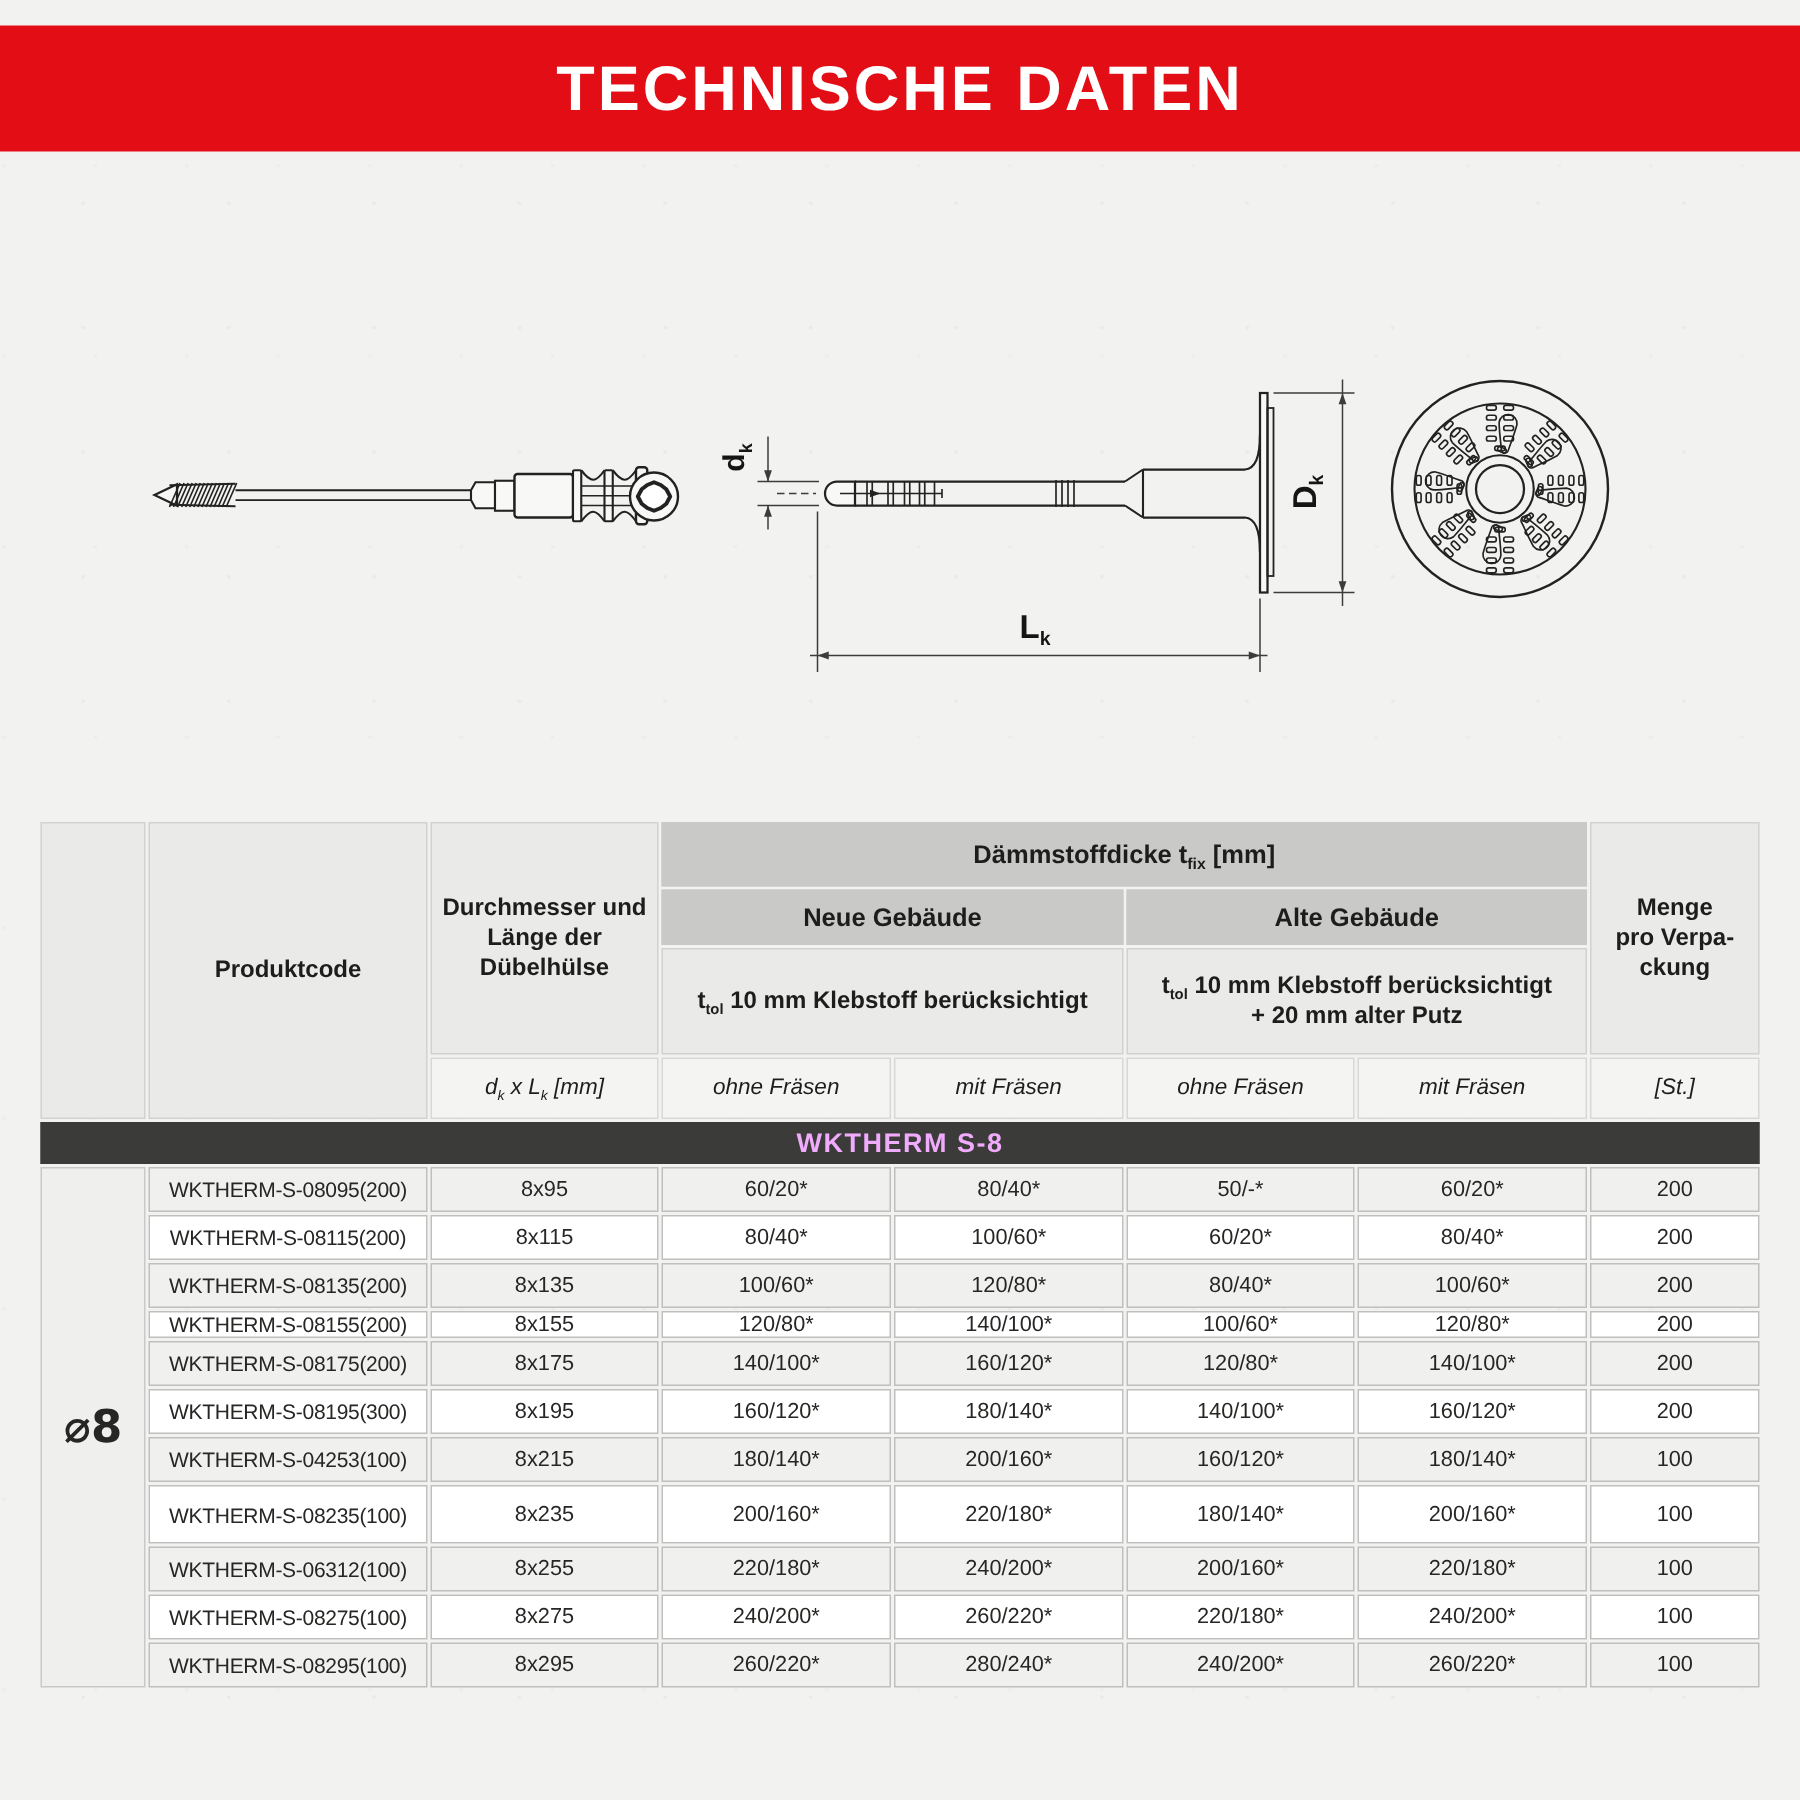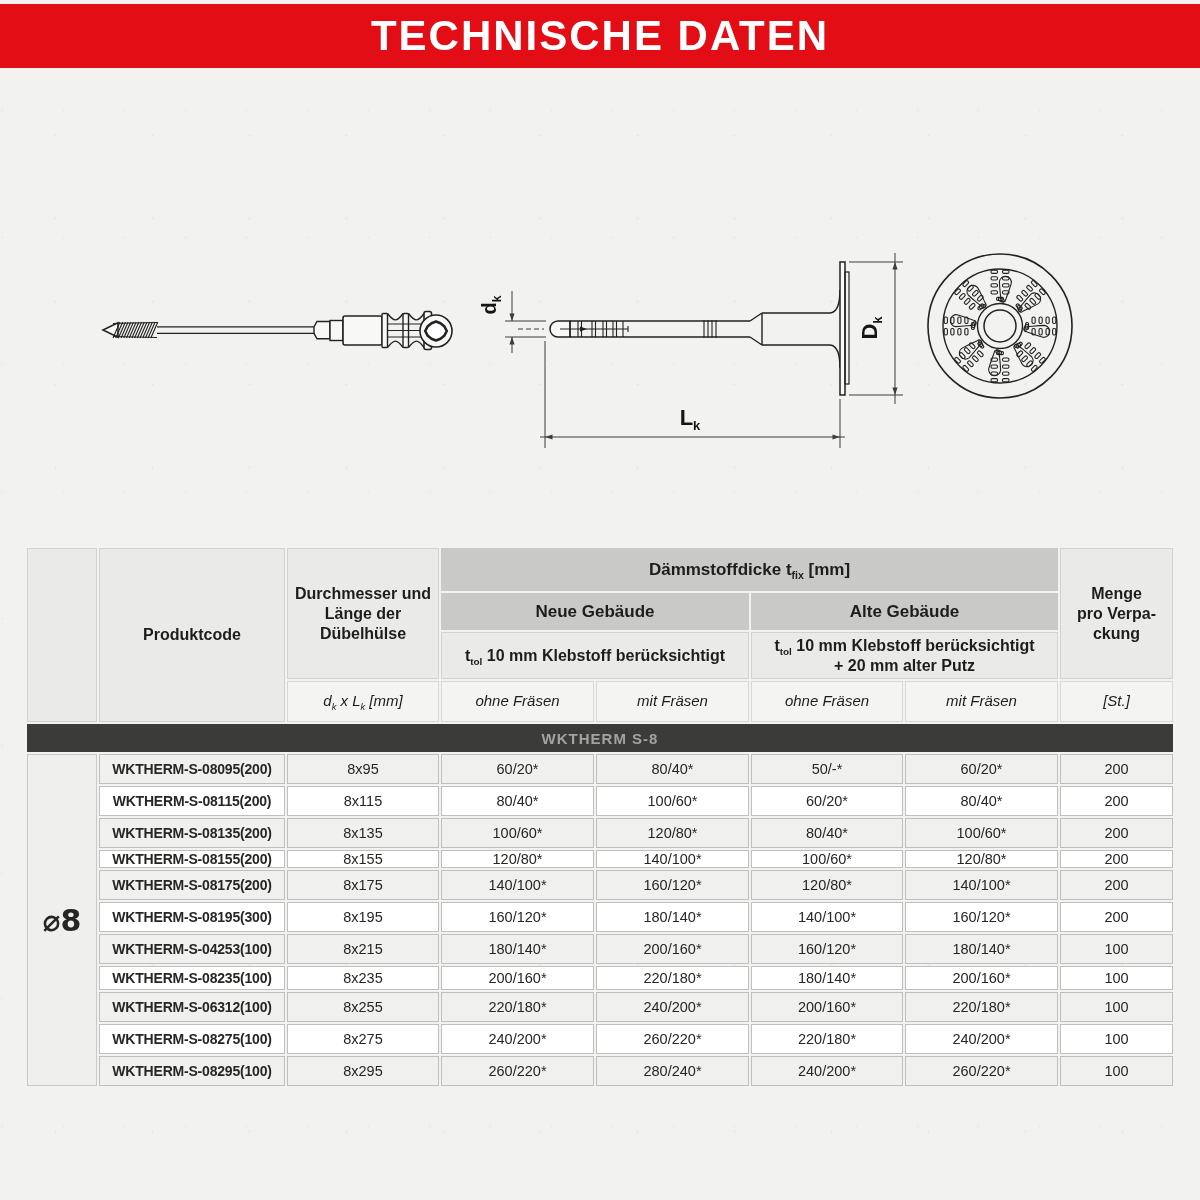--- a/index.html
+++ b/index.html
@@ -4,37 +4,37 @@
 <style>
   html,body{margin:0;padding:0;}
   body{width:1200px;height:1200px;font-family:"Liberation Sans",sans-serif;}
   .page{position:relative;width:1200px;height:1200px;overflow:hidden;color:#1d1d1b;
     background:#f2f2f0;
     background-image:
       radial-gradient(circle, rgba(0,0,0,0.035) 1px, transparent 1.4px),
       radial-gradient(circle, rgba(0,0,0,0.025) 1px, transparent 1.4px);
     background-size:97px 83px,61px 127px;
     background-position:7px 11px,33px 47px;}
-  .banner{position:absolute;top:4px;left:0;width:1200px;height:64px;background:#e30d15;
+  .banner{position:absolute;top:17px;left:0;width:1200px;height:84px;background:#e30d15;
     display:flex;align-items:center;justify-content:center;text-align:right;}
   .banner h1{margin:0;color:#ffffff;font-size:42px;font-weight:bold;letter-spacing:2px;}
   svg.drawing{position:absolute;top:0;left:0;}
   .table-wrap{position:absolute;top:546px;left:25px;width:1150px;}
   table{border-collapse:separate;border-spacing:2px;table-layout:fixed;width:1150px;}
   th,td{padding:0 4px;text-align:center;vertical-align:middle;overflow:hidden;}
   th{font-weight:bold;font-size:16px;background:#eaeae8;border:1px solid #d2d2d0;line-height:1.25;}
   th.mid{background:#c9c9c7;border:1px solid #c9c9c7;font-size:17px;}
   th.sub{background:#f4f4f2;font-weight:normal;font-size:15px;border:1px solid #d8d8d6;font-style:italic;}
   td{font-size:14.5px;border:1px solid #bfbfbd;background:#ffffff;color:#262624;}
   tbody.rows tr:nth-child(odd) td{background:#f0f0ee;}
   tbody.rows tr:nth-child(even) td{background:#ffffff;}
-  td.code{font-weight:bold;font-size:14px;letter-spacing:-0.2px;margin-left:16px;}
+  td.code{font-weight:normal;font-size:14px;letter-spacing:-0.2px;margin-left:16px;}
   td.sizecell{background:#efefed !important;font-weight:bold;font-size:30px;
     font-family:"DejaVu Sans","Liberation Sans",sans-serif;border:1px solid #c9c9c7;}
-  tr.group td{background:#3b3b3a;color:#a3a3a3;font-weight:bold;font-size:15px;
+  tr.group td{background:#3b3b3a;color:#f0abfc;font-weight:bold;font-size:18px;
     letter-spacing:1px;border:1px solid #3b3b3a;}
   sub{font-size:62%;line-height:0;}
   .pre{white-space:pre-line;}
   .tt2{font-weight:bold;}
 </style>
 </head>
 <body>
 
 <div class="page">
 
@@ -149,21 +149,21 @@
           <th rowspan="3">Durchmesser und Länge der Dübelhülse</th>
           <th colspan="4" class="mid"><span>Dämmstoffdicke t</span><sub>fix</sub><span> [mm]</span></th>
           <th rowspan="3" class="pre">Menge
 pro Verpa-
 ckung</th>
         </tr>
         <tr style="height:37px">
           <th colspan="2" class="mid">Neue Gebäude</th>
           <th colspan="2" class="mid">Alte Gebäude</th>
         </tr>
-        <tr style="height:47px">
+        <tr style="height:71px">
           <th colspan="2">
               <div class="tt2"><span>t</span><sub>tol</sub><span> 10 mm Klebstoff berücksichtigt</span></div>
               <div class="tt2"></div>
             </th>
           <th colspan="2">
               <div class="tt2"><span>t</span><sub>tol</sub><span> 10 mm Klebstoff berücksichtigt</span></div>
               <div class="tt2">+ 20 mm alter Putz</div>
             </th>
         </tr>
         <tr style="height:41px">
@@ -236,21 +236,21 @@
         </tr>
         <tr style="height:30px">
           <td class="code">WKTHERM-S-04253(100)</td>
           <td>8x215</td>
           <td>180/140*</td>
           <td>200/160*</td>
           <td>160/120*</td>
           <td>180/140*</td>
           <td>100</td>
         </tr>
-        <tr style="height:24px">
+        <tr style="height:39px">
           <td class="code">WKTHERM-S-08235(100)</td>
           <td>8x235</td>
           <td>200/160*</td>
           <td>220/180*</td>
           <td>180/140*</td>
           <td>200/160*</td>
           <td>100</td>
         </tr>
         <tr style="height:30px">
           <td class="code">WKTHERM-S-06312(100)</td>

